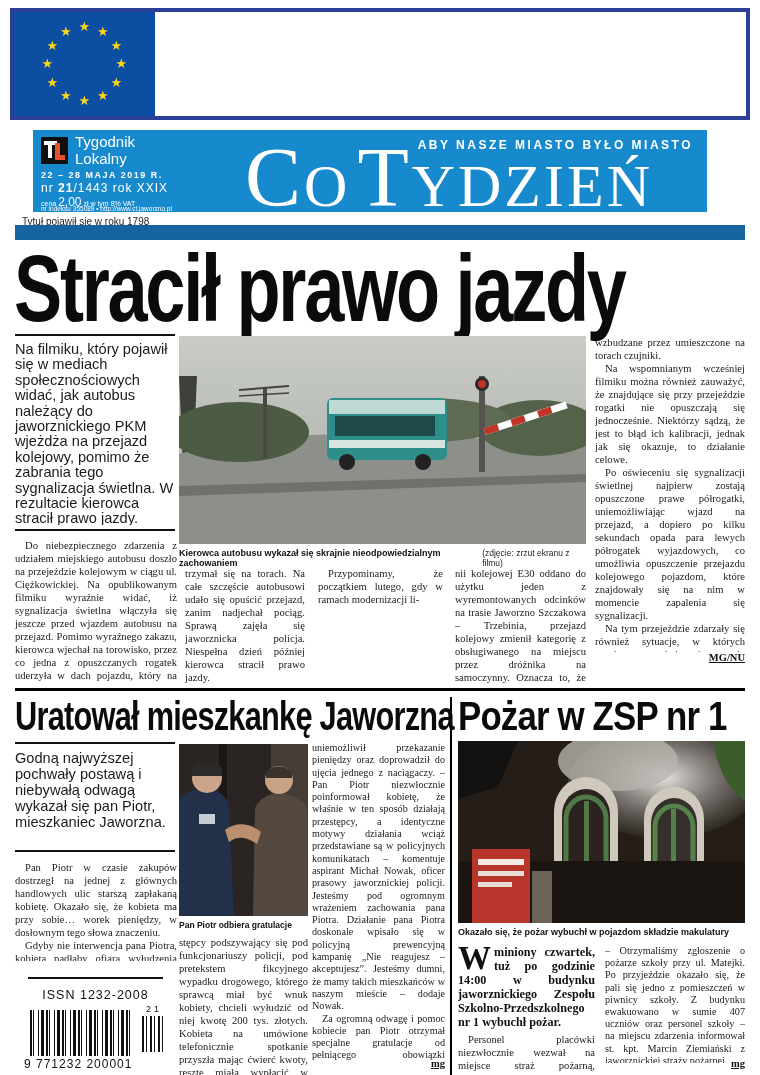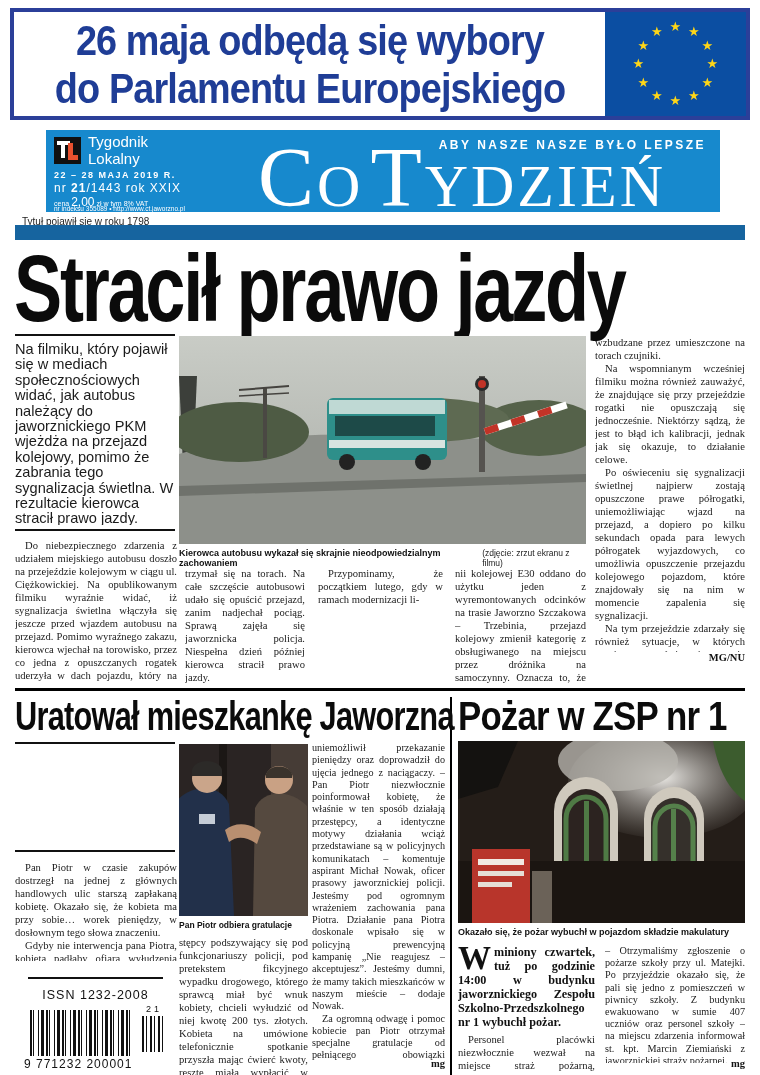--- a/index.html
+++ b/index.html
@@ -23,21 +23,21 @@
   .eu-star:nth-child(5){transform:rotate(120deg) translateY(-37px) rotate(-120deg);}
   .eu-star:nth-child(6){transform:rotate(150deg) translateY(-37px) rotate(-150deg);}
   .eu-star:nth-child(7){transform:rotate(180deg) translateY(-37px) rotate(-180deg);}
   .eu-star:nth-child(8){transform:rotate(210deg) translateY(-37px) rotate(-210deg);}
   .eu-star:nth-child(9){transform:rotate(240deg) translateY(-37px) rotate(-240deg);}
   .eu-star:nth-child(10){transform:rotate(270deg) translateY(-37px) rotate(-270deg);}
   .eu-star:nth-child(11){transform:rotate(300deg) translateY(-37px) rotate(-300deg);}
   .eu-star:nth-child(12){transform:rotate(330deg) translateY(-37px) rotate(-330deg);}
 
   
-  #masthead{left:33px;top:130px;width:674px;height:82px;background:#1789cd;color:#fff;margin-left:13px;}
+  #masthead{left:33px;top:130px;width:674px;height:82px;background:#1789cd;color:#fff;}
   #tl-logo{position:absolute;left:8px;top:7px;width:27px;height:27px;background:#101010;}
   #tl-logo .t-bar{position:absolute;left:3px;top:4px;width:13px;height:4px;background:#fff;}
   #tl-logo .t-stem{position:absolute;left:7px;top:4px;width:4px;height:17px;background:#fff;}
   #tl-logo .l-stem{position:absolute;left:14px;top:6px;width:5px;height:16px;background:#e8502e;}
   #tl-logo .l-foot{position:absolute;left:14px;top:18px;width:10px;height:5px;background:#e8502e;}
   #brand-name{position:absolute;left:42px;top:4px;font-size:15px;line-height:1.1;font-weight:400;}
   #mh-date{position:absolute;left:8px;top:40px;font-size:9px;font-weight:700;letter-spacing:1.5px;}
   #mh-issue{position:absolute;left:8px;top:51px;font-size:12px;letter-spacing:1px;}
   #mh-issue b{font-weight:700;}
   #mh-price{position:absolute;left:8px;top:65px;font-size:7px;}
@@ -63,21 +63,21 @@
   #section-rule{left:15px;top:688px;width:730px;height:3px;background:#000;}
   #vert-divider{left:450px;top:697px;width:2px;height:378px;background:#000;}
 
   
   .lead{font-size:14.6px;line-height:15.4px;color:#1b1b1b;font-weight:400;}
   .lead2{font-size:14.6px;line-height:16px;color:#1b1b1b;}
   .serif-body{font-family:"Liberation Serif","DejaVu Serif",serif;color:#1a1a1a;overflow:hidden;}
   .serif-body p{margin:0;font-size:10.6px;line-height:13px;text-align:justify;text-indent:10px;}
   .serif-body p.np{text-indent:0;}
   .byline{font-family:"Liberation Serif","DejaVu Serif",serif;font-weight:700;font-size:10.5px;
-          text-align:right;}
+          text-align:right;text-decoration:underline;}
   .caption{font-size:9px;font-weight:700;color:#111;}
   .credit{font-size:8.5px;font-weight:400;color:#222;}
 
   
   .fire-intro{font-family:"Liberation Serif","DejaVu Serif",serif;font-weight:700;font-size:12.2px;
               line-height:14px;text-align:justify;}
   .dropcap{float:left;font-size:33px;line-height:27px;padding-right:3px;font-weight:700;}
 
   
   .photo{overflow:hidden;background:#888;}
@@ -92,24 +92,20 @@
     background:repeating-linear-gradient(90deg,#111 0 2px,#fff 2px 4px,#111 4px 5px,#fff 5px 8px);}
   #ean-digits{left:24px;top:1057px;width:115px;font-size:12px;letter-spacing:1px;color:#111;}
   #addon-digits{left:142px;top:1004px;width:24px;text-align:center;font-size:9px;letter-spacing:3px;color:#111;}
 </style>
 </head>
 <body>
 
 <div id="page">
 
   <div id="banner" class="abs">
-    <div id="banner-text">
-      <div class="banner-line">26 maja odbędą się wybory</div>
-      <div class="banner-line">do Parlamentu Europejskiego</div>
-    </div>
     <div id="eu-flag">
       <span class="eu-star"></span>
       <span class="eu-star"></span>
       <span class="eu-star"></span>
       <span class="eu-star"></span>
       <span class="eu-star"></span>
       <span class="eu-star"></span>
       <span class="eu-star"></span>
       <span class="eu-star"></span>
       <span class="eu-star"></span>
@@ -127,21 +123,21 @@
       <span class="l-foot"></span>
     </div>
     <div id="brand-name">
       <div>Tygodnik</div>
       <div>Lokalny</div>
     </div>
     <div id="mh-date">22 – 28 MAJA 2019 R.</div>
     <div id="mh-issue"><span>nr </span><b>21</b><span>/1443 rok XXIX</span></div>
     <div id="mh-price"><span>cena </span><span class="big">2,00</span><span> zł w tym 8% VAT</span></div>
     <div id="mh-index">nr indeksu 355089 • http://www.ct.jaworzno.pl</div>
-    <div id="mh-slogan">ABY NASZE NASZE BYŁO LEPSZE</div>
+    <div id="mh-slogan">ABY NASZE MIASTO BYŁO MIASTO</div>
     <div id="wordmark"><span class="big">C</span><span class="small">O</span><span>&nbsp;</span><span class="big">T</span><span class="small">YDZIEŃ</span></div>
   </div>
   <div id="founded-strip" class="abs">
     <span>Tytuł pojawił się w roku 1798</span>
   </div>
   <div id="blue-bar" class="abs"></div>
 
   <div id="headline-main" class="abs huge-head">Stracił prawo jazdy</div>
 
   <div class="abs hrule" style="left:15px;top:334px;width:160px;"></div>
@@ -210,20 +206,21 @@
     <p>Na tym przejeździe zdarzały się również sytuacje, w których pomimo oświecenia się sygnalizacji świetlnej rogatki pozostawały cały czas uniesione w górze, także w momencie przejazdu pociągu.</p>
 
   </div>
   <div class="abs byline" style="left:595px;top:652px;width:150px;">MG/NU</div>
 
   <div id="section-rule" class="abs"></div>
   <div id="vert-divider" class="abs"></div>
 
   <div id="headline-rescue" class="abs huge-head">Uratował mieszkankę Jaworzna</div>
   <div class="abs hrule" style="left:15px;top:742px;width:160px;"></div>
+  <div class="abs lead2" style="left:15px;top:750px;width:160px;height:96px;overflow:hidden;">Godną najwyższej pochwały postawą i niebywałą odwagą wykazał się pan Piotr, mieszkaniec Jaworzna.</div>
   <div class="abs hrule" style="left:15px;top:850px;width:160px;"></div>
   <div class="abs serif-body" style="left:15px;top:861px;width:162px;height:100px;">
     <p>Pan Piotr w czasie zakupów dostrzegł na jednej z głównych handlowych ulic starszą zapłakaną kobietę. Okazało się, że kobieta ma przy sobie… worek pieniędzy, w dosłownym tego słowa znaczeniu.</p>
     <p>Gdyby nie interwencja pana Piotra, kobieta padłaby ofiarą wyłudzenia metodą „na wnuczka”. Prze-</p>
   </div>
 
   <div class="abs photo" style="left:179px;top:744px;width:129px;height:172px;">
     <svg width="129" height="172" viewBox="0 0 129 172" xmlns="http://www.w3.org/2000/svg">
       <rect width="129" height="172" fill="#2a2423"></rect>
       <rect x="92" y="0" width="37" height="172" fill="#463c36"></rect>

